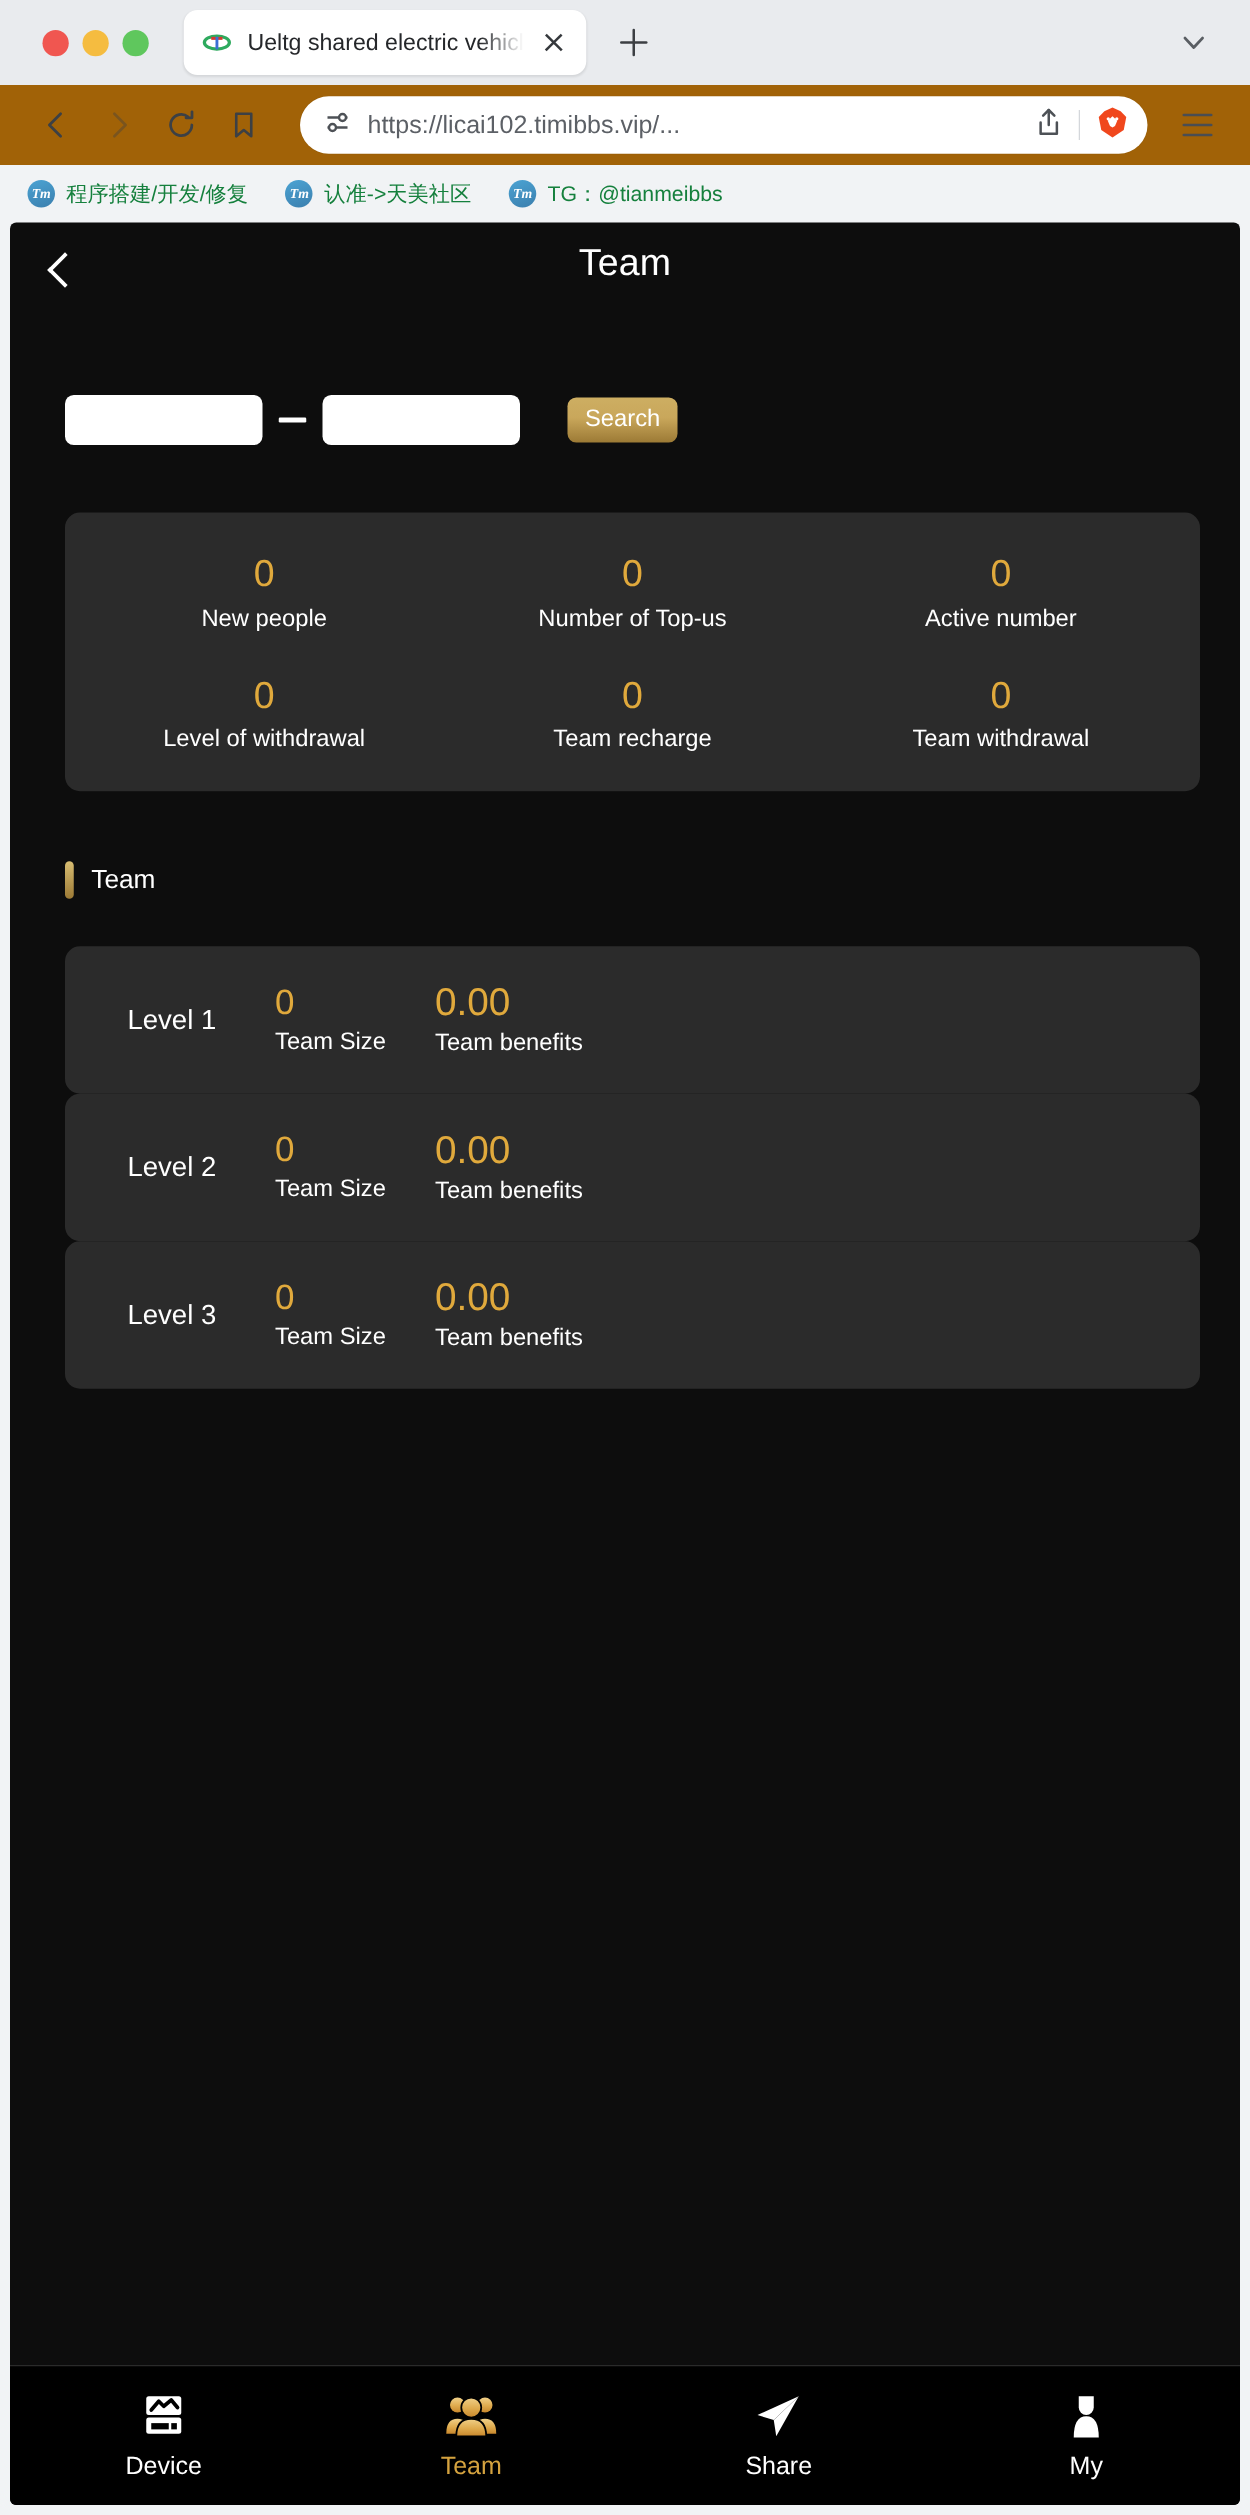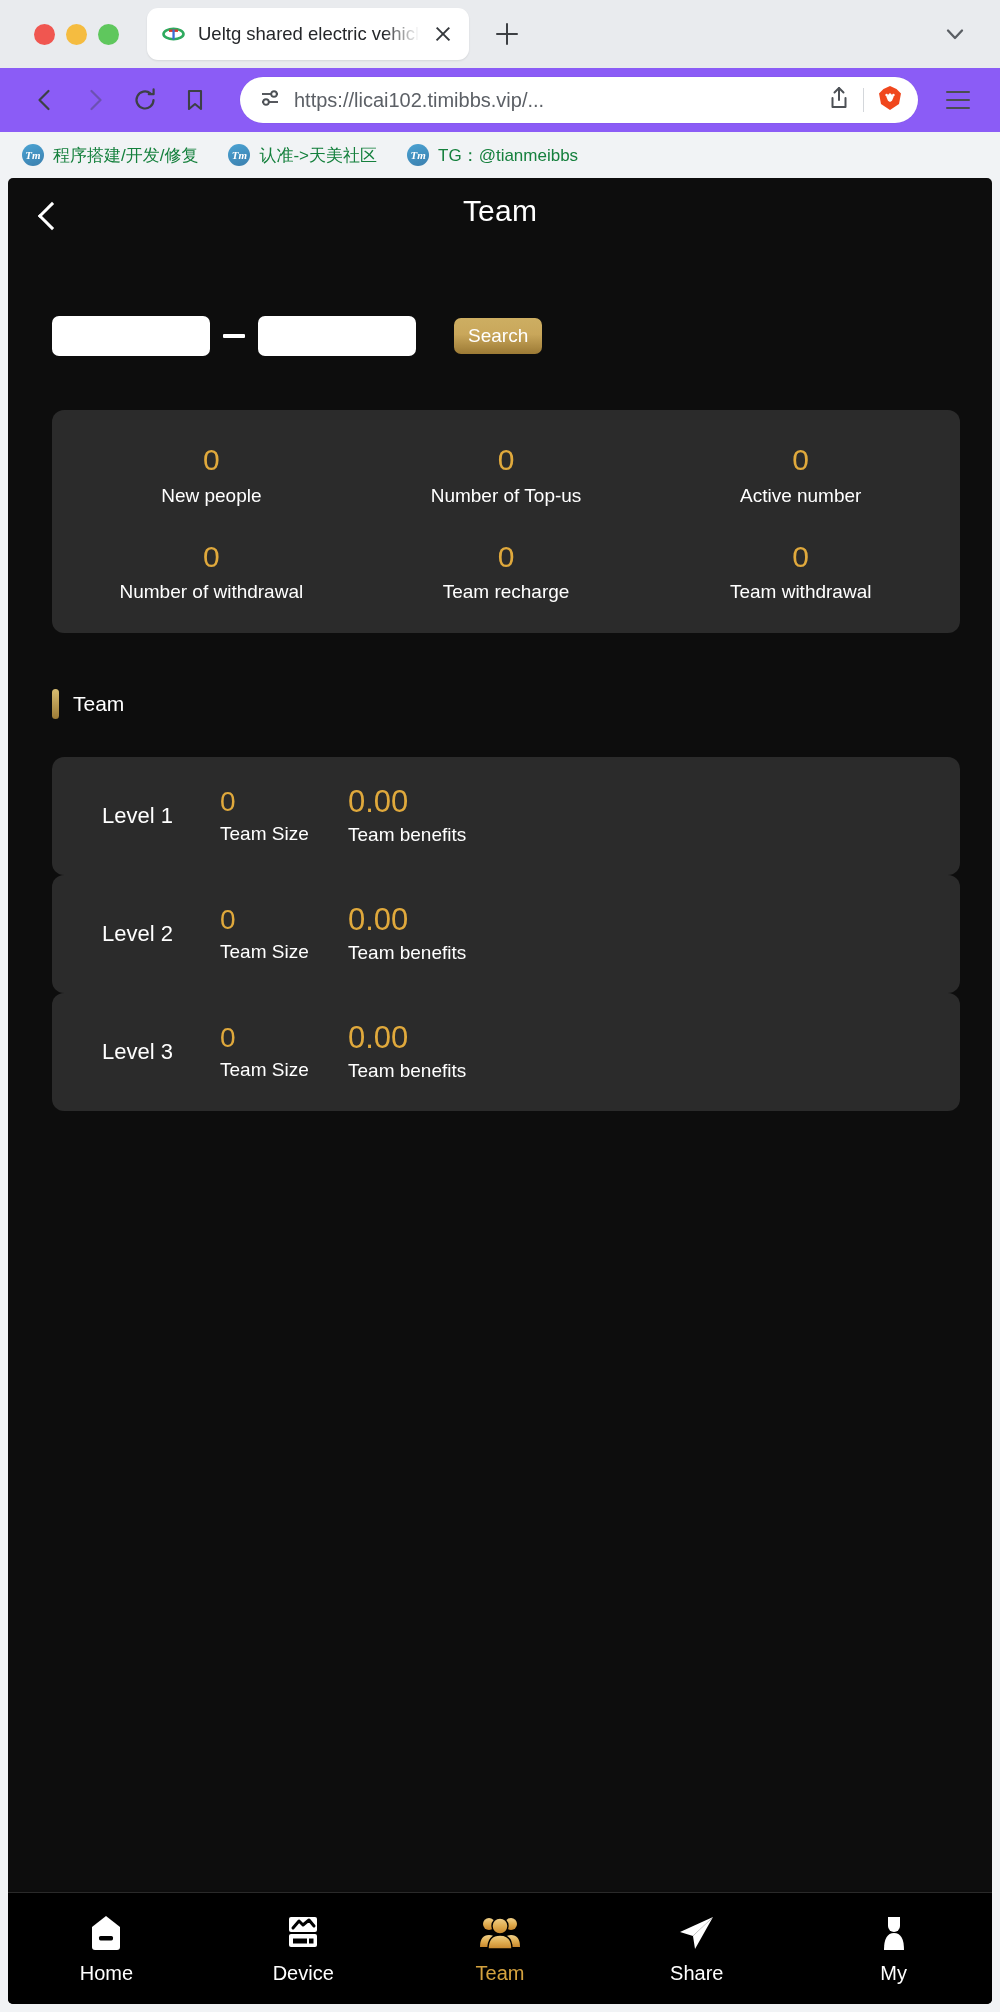--- a/index.html
+++ b/index.html
@@ -45,21 +45,21 @@
   .newtab { width: 40px; height: 40px; margin-left: 18px; position: relative; cursor: pointer; }
   .newtab::before, .newtab::after {
     content:""; position:absolute; background:#3c3f43; border-radius: 1px;
   }
   .newtab::before { left: 9px; top: 19px; width: 22px; height: 2.4px; }
   .newtab::after  { left: 19px; top: 9px; width: 2.4px; height: 22px; }
 
   .tab-listbtn { position: absolute; right: 28px; top: 50%; transform: translateY(-50%); width: 34px; height: 34px; cursor:pointer; }
   .tab-listbtn svg { display:block; }
 
-  .navbar { height: 64px; display: flex; align-items: center; padding: 0 22px; background: #8b5cf6; gap: 4px; }
+  .navbar { height: 64px; display: flex; align-items: center; padding: 0 22px; background: #a16207; gap: 4px; }
   .navbtn { width: 46px; height: 46px; display:flex; align-items:center; justify-content:center; cursor:pointer; border-radius:8px; }
   .navbtn.disabled { opacity: .38; }
 
   .urlbar {
     flex: 1 1 auto; height: 46px; background: #ffffff; border-radius: 24px;
     display: flex; align-items: center; margin-left: 18px; margin-right: 10px;
     padding: 0 14px 0 18px; gap: 12px; box-shadow: 0 0 0 0.5px rgba(0,0,0,.05);
   }
   .url-text { flex: 1 1 auto; font-size: 20px; color: #5c6066; white-space: nowrap; overflow: hidden; }
   .url-div { width: 1px; height: 24px; background: #d4d7db; }
@@ -289,21 +289,21 @@
             <div class="stat-lbl">Number of Top-us</div>
           </div>
           <div class="stat">
             <div class="stat-val">0</div>
             <div class="stat-lbl">Active number</div>
           </div>
         </div>
         <div class="stats-row">
           <div class="stat">
             <div class="stat-val">0</div>
-            <div class="stat-lbl">Number of withdrawal</div>
+            <div class="stat-lbl">Level of withdrawal</div>
           </div>
           <div class="stat">
             <div class="stat-val">0</div>
             <div class="stat-lbl">Team recharge</div>
           </div>
           <div class="stat">
             <div class="stat-val">0</div>
             <div class="stat-lbl">Team withdrawal</div>
           </div>
         </div>
@@ -350,29 +350,20 @@
             <div class="lvl-num big">0.00</div>
             <div class="lvl-cap">Team benefits</div>
           </div>
         </div>
 
       </div>
     </div>
 
     <div class="tabbar">
 
-      <div class="tabitem">
-        <span class="ticon">
-          <svg width="42" height="40" viewBox="0 0 42 40">
-            <path d="M21 3 L35 14 L35 34 Q35 37 32 37 L10 37 Q7 37 7 34 L7 14 Z" fill="#ffffff"></path>
-            <rect x="14" y="23" width="14" height="4.4" rx="1.6" fill="#000000"></rect>
-          </svg>
-        </span>
-        <span class="tlabel">Home</span>
-      </div>
 
       <div class="tabitem">
         <span class="ticon">
           <svg width="40" height="40" viewBox="0 0 40 40">
             <rect x="6" y="4" width="28" height="15" rx="2" fill="#ffffff"></rect>
             <path d="M10 15 L16 8 L20 12 L26 7 L31 13" fill="none" stroke="#000000" stroke-width="3" stroke-linejoin="round" stroke-linecap="round"></path>
             <rect x="6" y="21" width="28" height="13" rx="2" fill="#ffffff"></rect>
             <rect x="10" y="25.5" width="14" height="5" fill="#000000"></rect>
             <rect x="26" y="25.5" width="4.5" height="5" fill="#000000"></rect>
           </svg>

